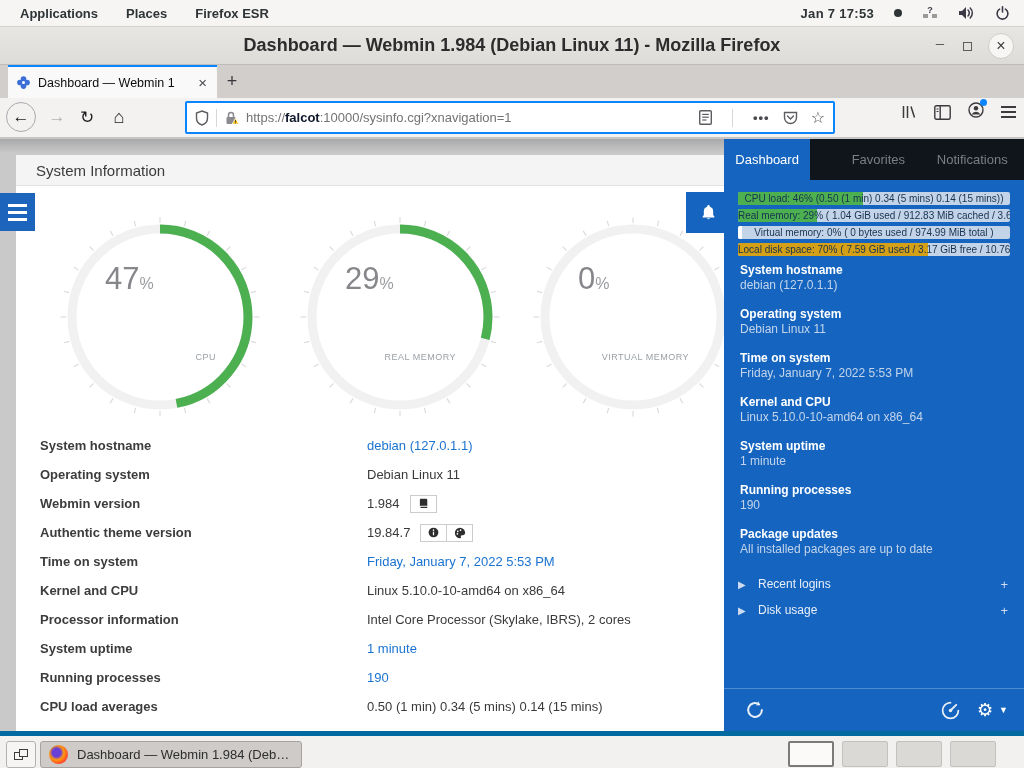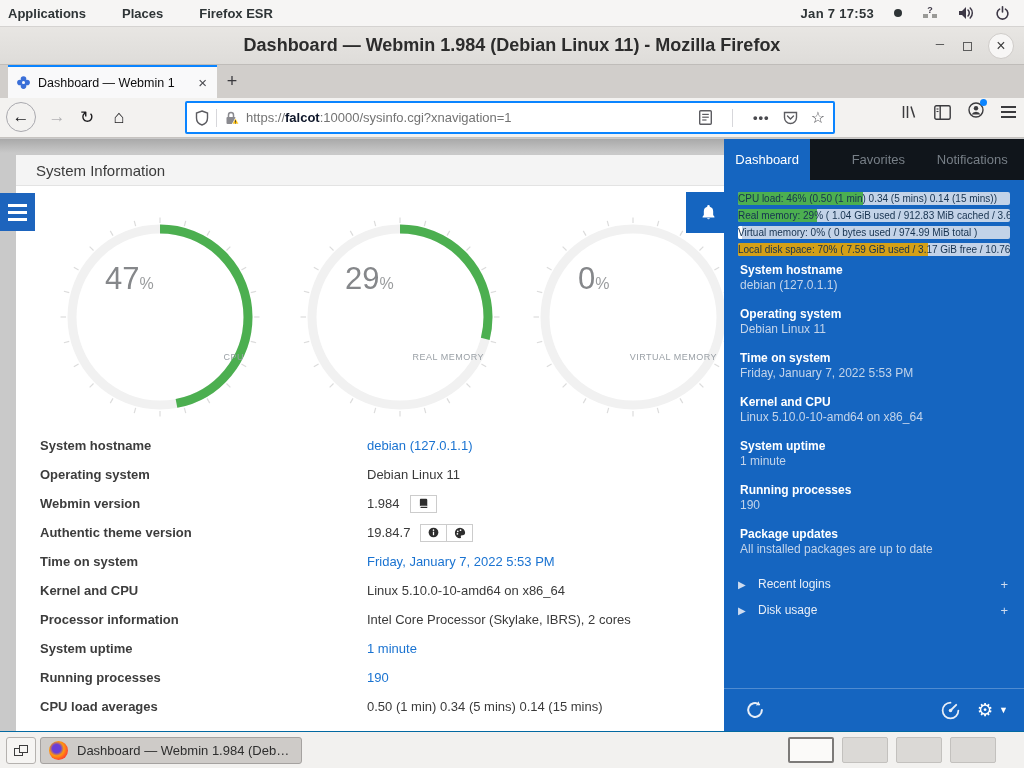--- a/index.html
+++ b/index.html
@@ -3,21 +3,21 @@
 <meta charset="utf-8">
 <style>
   * { margin:0; padding:0; box-sizing:border-box; }
   html,body { width:1024px; height:768px; overflow:hidden; }
   body { font-family:"Liberation Sans", sans-serif; }
   #screen { position:relative; width:1024px; height:768px; background:#c9c9c9; overflow:hidden; }
 
   
   .gnome-bar { position:absolute; left:0; top:0; width:1024px; height:27px; background:#f6f5f4;
     border-bottom:1px solid #d5d3d1; display:flex; align-items:center; color:#2e3436; font-size:13px; font-weight:bold; }
-  .gnome-menus { display:flex; gap:36px; padding-left:8px; }
+  .gnome-menus { display:flex; gap:28px; padding-left:20px; }
   .gnome-menu { cursor:default; }
   .gnome-right { margin-left:auto; display:flex; align-items:center; gap:20px; padding-right:14px; }
   .gnome-clock { letter-spacing:0.3px; }
   .rec-dot { width:8px; height:8px; border-radius:50%; background:#2e3436; }
   .gnome-icon svg { display:block; }
 
   
   .titlebar { position:absolute; left:0; top:27px; width:1024px; height:38px; background:linear-gradient(#e8e6e3,#dedcd9);
     border-bottom:1px solid #bfbcb9; display:flex; align-items:center; }
   .win-title { position:absolute; left:0; right:0; text-align:center; font-size:18px; font-weight:bold; color:#2c2c2c; }
@@ -70,21 +70,21 @@
   .hamburger-btn { position:absolute; left:0; top:54px; width:35px; height:38px; background:#1d64bd;
     display:flex; flex-direction:column; justify-content:center; align-items:center; gap:4px; }
   .hamburger-btn i { width:19px; height:3px; background:#fff; }
   .bell-btn { position:absolute; left:686px; top:53px; width:45px; height:41px; background:#1565c0;
     display:flex; align-items:center; justify-content:center; }
 
   .gauge { position:absolute; top:78px; width:200px; height:200px; }
   .gauge svg { position:absolute; left:0; top:0; }
   .gnum { position:absolute; left:45px; top:44px; font-size:31px; color:#85878a; }
   .gnum .pct { font-size:16px; color:#9a9c9e; }
-  .glabel { position:absolute; right:16px; top:135px; font-size:9px; color:#9aa0a6; letter-spacing:0.5px; }
+  .glabel { position:absolute; right:44px; top:135px; font-size:9px; color:#9aa0a6; letter-spacing:0.5px; }
 
   .info-table { position:absolute; left:16px; top:292px; width:708px; }
   .trow { height:29px; display:flex; align-items:center; font-size:13px; color:#3a3a3a; }
   .trow .tlabel { width:351px; padding-left:24px; font-weight:bold; color:#3c3c3c; }
   .trow .tval { display:flex; align-items:center; gap:10px; }
   .trow .tval.link { color:#1a73d1; }
   .btn-group { display:flex; }
   .mini-btn { height:18px; min-width:27px; background:#fff; border:1px solid #ccc; display:flex;
     align-items:center; justify-content:center; margin-left:-1px; }
   .btn-group .mini-btn:first-child { margin-left:0; }
@@ -95,42 +95,42 @@
   .sb-tab { display:flex; align-items:center; justify-content:center; font-size:13px; color:#777f87; }
   .sb-tab.active { background:#1565c0; color:#fff; }
   .sb-tab.t0 { width:90px; }
   .sb-tab.t1 { width:88px;margin-left:26px; }
   .sb-tab.t2 { width:108px; }
   .sb-tabs .filler { flex:1; }
 
   .sb-bars { position:absolute; left:14px; top:53px; width:272px; }
   .sb-bar { position:relative; height:13px; margin-bottom:4px; background:#c3d3e8; border-radius:2px; overflow:hidden; }
   .sb-bar .fill { position:absolute; left:0; top:0; bottom:0; }
-  .sb-bar .btext { position:absolute; left:0; right:0; text-align:left; font-size:10px; line-height:13px;
+  .sb-bar .btext { position:absolute; left:0; right:0; text-align:center; font-size:10px; line-height:13px;
     color:#16324f; white-space:nowrap; }
 
   .sb-info { position:absolute; left:16px; top:124px; width:270px; }
   .sb-item { margin-bottom:14px; }
   .sb-item .ilabel { font-size:12px; font-weight:bold; color:#fff; line-height:15px; }
   .sb-item .ival { font-size:12px; color:#c3d4ea; line-height:15px; }
 
   .sb-sections { position:absolute; left:0; top:432px; width:300px; }
   .sb-section { height:26px; display:flex; align-items:center; padding:0 16px 0 14px; font-size:12px; color:#e8eef7; }
   .sb-section .tri { font-size:10px; color:#cfdcef; width:20px; }
   .sb-section .plus { margin-left:auto; font-size:13px; color:#cfdcef; }
 
   .sb-footer { position:absolute; left:0; bottom:0; width:300px; height:43px; border-top:1px solid rgba(255,255,255,0.25);
     display:flex; align-items:center; }
   .sb-footer .refresh { margin-left:20px; }
   .sb-footer .right { margin-left:auto; display:flex; align-items:center; gap:16px; margin-right:16px; }
   .gear-glyph { font-size:18px; color:#fff; line-height:18px; }
   .caret { font-size:9px; color:#fff; margin-left:-10px; }
 
   
-  .taskbar { position:absolute; left:0; top:731px; width:1024px; height:37px; background:#f2f1ef; border-top:1px solid #0369a1; }
+  .taskbar { position:absolute; left:0; top:731px; width:1024px; height:37px; background:#f2f1ef; border-top:5px solid #0369a1; }
   .ws-switch { position:absolute; left:6px; top:5px; width:30px; height:27px; background:#f6f5f3; border:1px solid #b5b2af;
     border-radius:3px; display:flex; align-items:center; justify-content:center; }
   .ws-switch .sq { position:relative; width:14px; height:12px; }
   .ws-switch .sq i { position:absolute; border:1.5px solid #3d3d3d; background:#f6f5f3; }
   .ws-switch .sq i.a { left:0; top:3px; width:9px; height:8px; }
   .ws-switch .sq i.b { left:5px; top:0; width:9px; height:8px; }
   .task-btn { position:absolute; left:40px; top:5px; width:262px; height:27px; background:#cecbc8; border:1px solid #a5a2a0;
     border-radius:3px; display:flex; align-items:center; padding:0 8px; font-size:13px; color:#2e2e2e; }
   .ff-logo { width:19px; height:19px; border-radius:50%; margin-right:9px; flex:none;
     background:radial-gradient(circle at 40% 40%, #6a3fd8 0 26%, #ff980e 45%, #ff3b30 75%, #d7264c 100%); }

